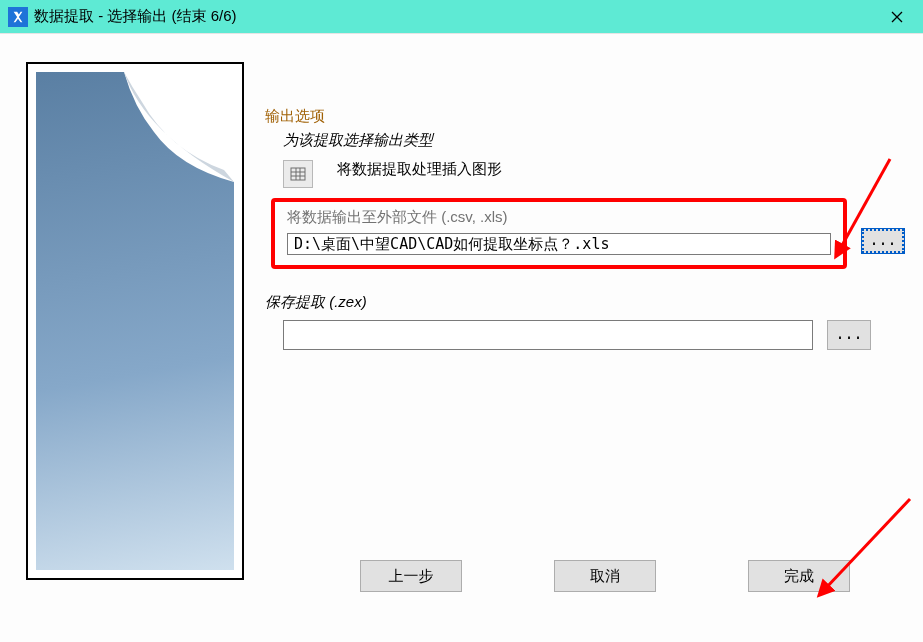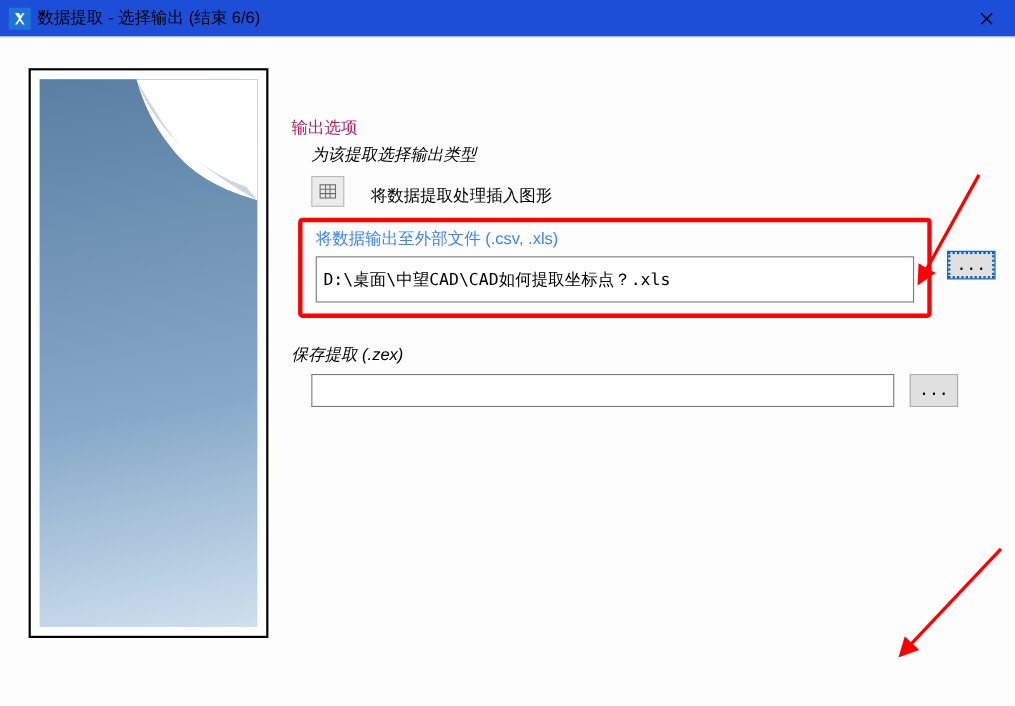--- a/index.html
+++ b/index.html
@@ -11,21 +11,21 @@
     height: 642px;
     position: relative;
     overflow: hidden;
   }
   .titlebar {
     height: 34px;
     display: flex;
     align-items: center;
     padding: 0 8px;
     border-bottom: 1px solid #e5e5e5;
-    background: #1d4ed8;
+    background: #5eead4;
   }
   .app-icon {
     width: 20px; height: 20px;
     background: #1e73d8;
     display: flex; align-items: center; justify-content: center;
     margin-right: 6px;
   }
   .app-icon svg { width: 14px; height: 14px; }
   .title-text { flex: 0 0 auto; color: #000; }
   .title-spacer { flex: 1 1 auto; }
@@ -70,43 +70,43 @@
     right: 18px;
   }
   .group {
     margin-bottom: 18px;
     padding-top: 14px;
     position: relative;
   }
   .group-legend {
     position: absolute;
     top: -2px; left: 0;
-    color: #be185d;
+    color: #a16207;
     padding-right: 6px;
   }
   .group-inner {
     padding: 8px 0 0 0;
   }
   .subtitle { color: #000; margin-bottom: 10px; margin-left: 18px; font-style: italic;}
   .row {
-    display: flex; align-items: flex-end;
+    display: flex; align-items: flex-start;
     margin: 4px 18px 10px 18px;
   }
   .mini-btn {
     width: 30px; height: 28px;
     border: 1px solid #adadad;
     background: #e9e9e9;
     display: inline-flex; align-items: center; justify-content: center;
     cursor: pointer;
     margin-right: 24px;
   }
   .mini-btn.disabled { opacity: 0.85; cursor: default; }
   .text-input {
     flex: 1;
-    height: 42px;
+    height: 22px;
     border: 1px solid #7a7a7a;
     padding: 2px 6px;
     font-size: 15px;
     font-family: "SimSun", monospace;
     background: #fff;
   }
   .browse-btn {
     width: 44px; height: 26px;
     border: 1px solid #adadad;
     background: #e1e1e1;
@@ -120,21 +120,21 @@
     outline: 2px dotted #005cc8;
     outline-offset: -3px;
     border: 1px solid #005cc8;
   }
   .red-box {
     border: 4px solid #ff0000;
     border-radius: 4px;
     padding: 6px 12px 10px 12px;
     margin-left: 6px; margin-right: 0;
   }
-  .red-box .ext-label { color:#3b82f6; margin-bottom:6px; }
+  .red-box .ext-label { color:#737373; margin-bottom:6px; }
   .red-box .text-input { width: 100%; }
 
   .group2-label { margin-bottom: 8px; color:#000;font-style:italic;}
   .group2-row { display:flex; align-items:center; margin-left:18px; margin-right:0;}
   .group2-row .text-input { height:30px; width: 530px; flex:0 0 auto;}
   .group2-row .browse-btn { height:30px; line-height:26px; }
 
   .footer-buttons {
     position: absolute;
     bottom: 50px;
@@ -218,20 +218,25 @@
     <div class="group" style="padding-top:6px;">
       <div class="group2-label">保存提取 (.zex)</div>
       <div class="group2-row">
         <input class="text-input" type="text" value="" style="">
         <span class="browse-btn">...</span>
       </div>
     </div>
 
   </div>
 
+  <div class="footer-buttons">
+    <button class="btn">上一步</button>
+    <button class="btn">取消</button>
+    <button class="btn">完成</button>
+  </div>
 
   <svg class="arrow" style="left:820px; top:120px; width:80px; height:110px;" viewBox="0 0 80 110">
     <defs>
         <marker id="ah1" markerWidth="10" markerHeight="10" refX="2" refY="3" orient="auto">
           <path d="M0 0 L6 3 L0 6 Z" fill="#ff0000"></path>
         </marker>
       </defs>
     <path d="M70 5 L20 95" stroke="#ff0000" stroke-width="3" fill="none" marker-end="url(#ah1)"></path>
   </svg>
 

